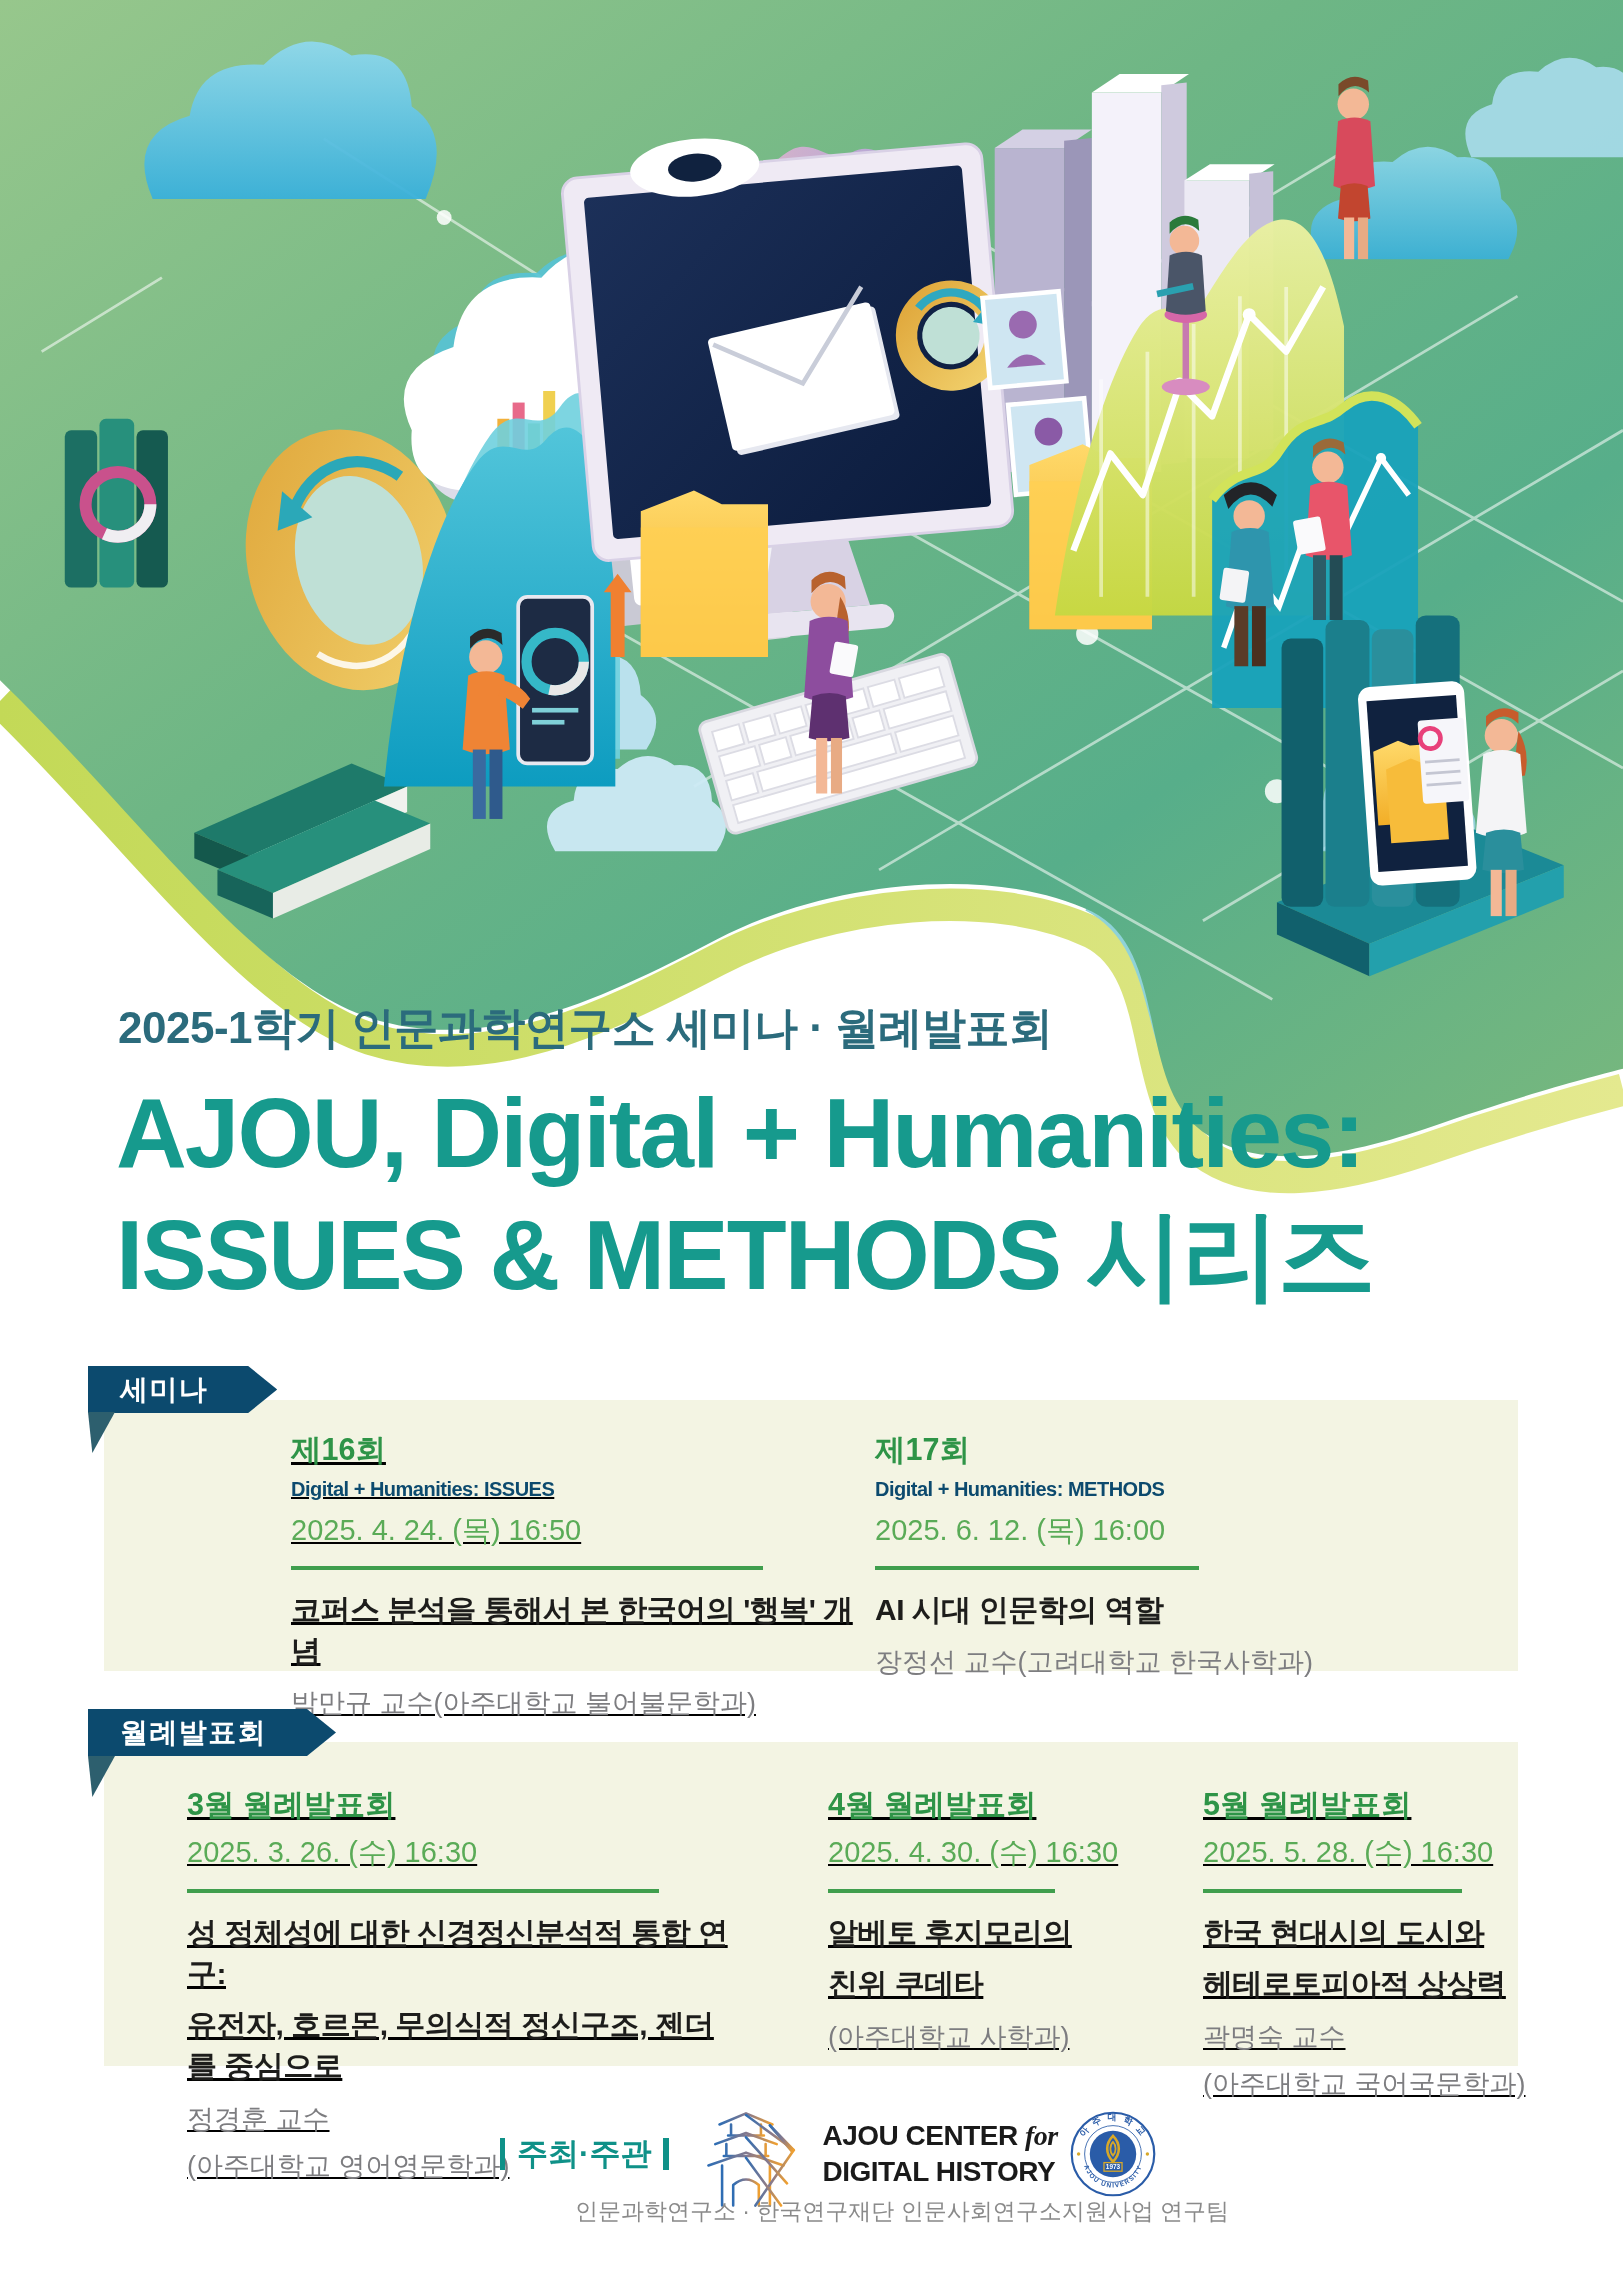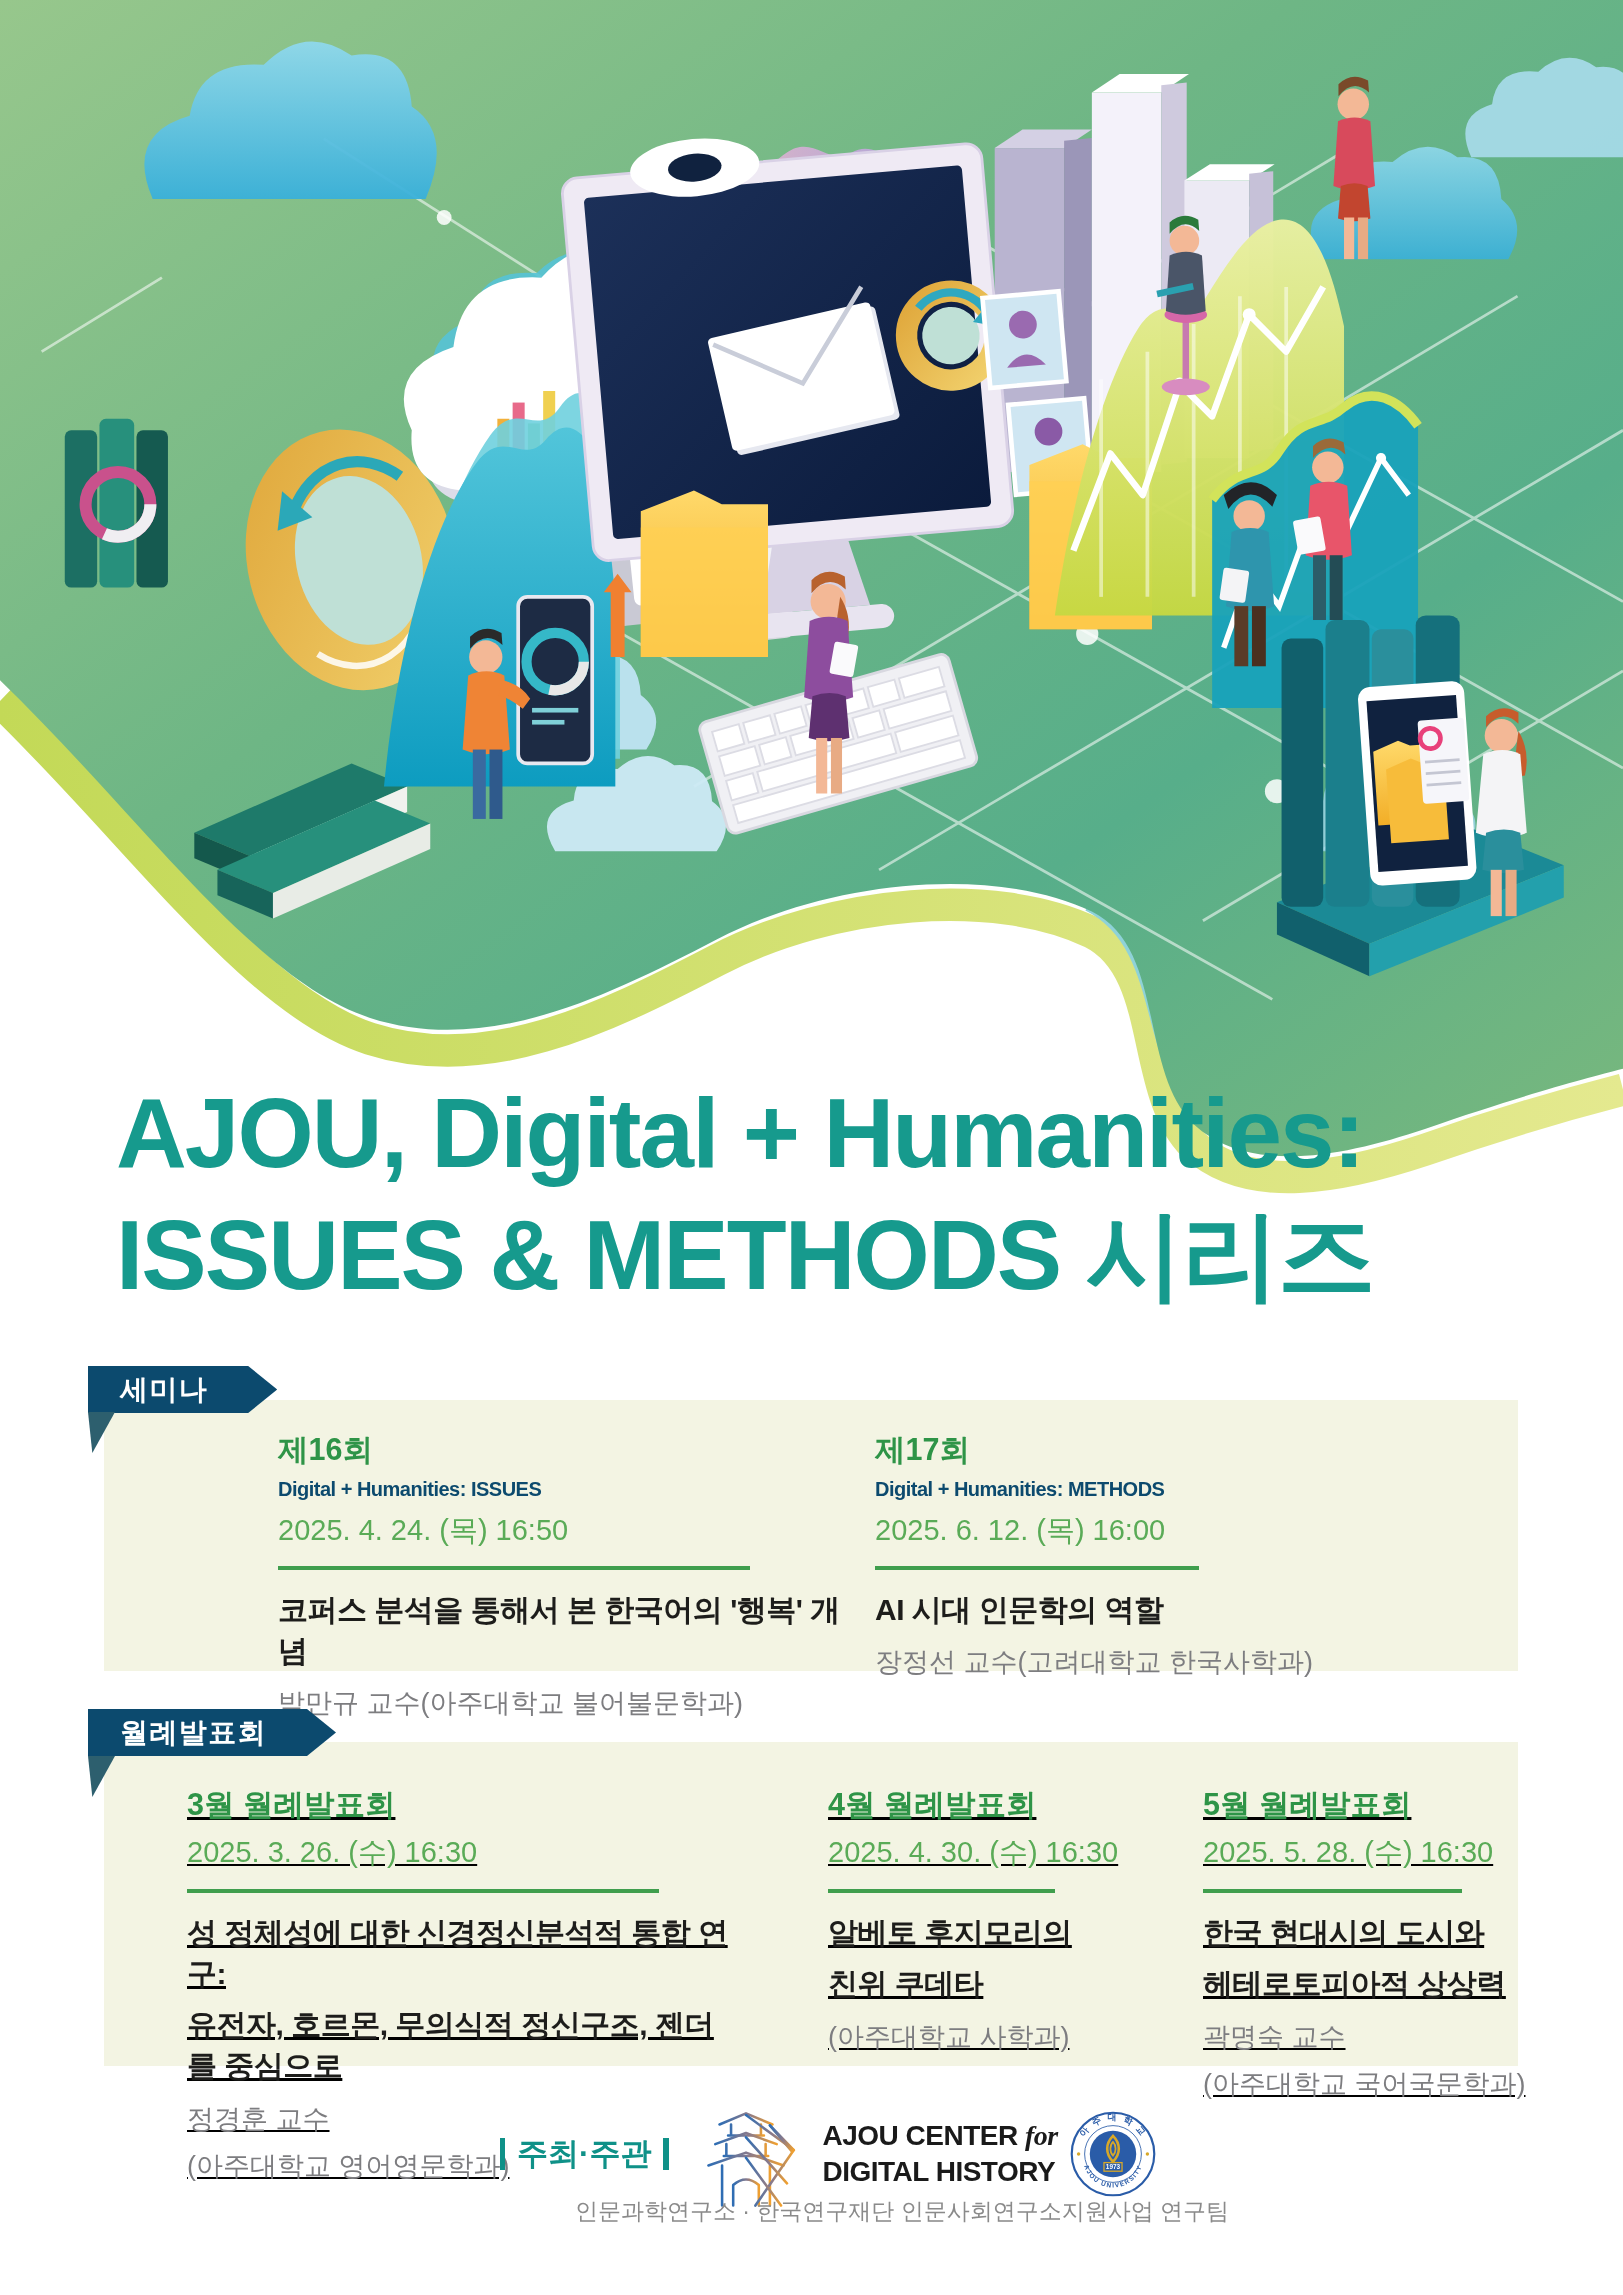--- a/index.html
+++ b/index.html
@@ -23,21 +23,21 @@
          padding:0 69px 0 32px;
          clip-path:polygon(0 0, calc(100% - 29px) 0, 100% 50%, calc(100% - 29px) 100%, 0 100%);}
   .badge-seminar{top:1366px;}
   .badge-monthly{top:1709px;text-align:center;}
   .badge-fold{position:absolute;left:88px;width:27px;height:41px;background:#2d5f6e;
               clip-path:polygon(0 0,100% 0,16% 100%);}
   .fold-seminar{top:1412px;}
   .fold-monthly{top:1756px;}
 
   .sem-item{position:absolute;top:1430px;width:583px;}
-  .sem-1{left:278px;} .sem-2{left:875px;}
+  .sem-1{left:291px;text-decoration:underline;} .sem-2{left:875px;}
   .mon-item{position:absolute;top:1785px;width:546px;text-decoration:underline;}
   .mon-1{left:187px;} .mon-2{left:828px;} .mon-3{left:1203px;}
 
   .round{font-size:30.5px;font-weight:800;color:#2e9447;margin:0 0 7.4px 0;}
   .series{font-size:20px;font-weight:800;color:#0c4a6e;margin:0 0 9.3px 0;letter-spacing:-0.5px;}
   .datetime{font-size:29px;font-weight:500;color:#5aab57;margin:0 0 15.7px 0;}
   .divider{height:3.7px;background:#3f9e4d;margin:0 0 20.4px 0;}
   .dv-w1{width:472px;} .dv-w2{width:324px;} .dv-w3{width:227px;} .dv-w4{width:259px;}
   .topic{font-size:30px;font-weight:800;color:#1d1d1b;margin:0 0 13px 0;letter-spacing:-0.5px;}
   .topic2{font-size:30px;font-weight:800;color:#1d1d1b;margin:0 0 14px 0;letter-spacing:-0.5px;}
@@ -421,20 +421,21 @@
         <path d="M3212,1572 q34,-42 70,-8 l0,-24 q-38,-22 -70,8 Z" fill="#c75c2c"></path>
         <path d="M3282,1580 q26,44 14,96 l-26,4 Z" fill="#c75c2c"></path>
         <path d="M3206,1630 q42,-18 80,0 l14,170 q-56,22 -110,0 Z" fill="#f4f4f6"></path>
         <path d="M3212,1800 q40,-14 74,0 l8,80 q-46,14 -90,0 Z" fill="#2a8f9c"></path>
         <rect x="3222" y="1880" width="24" height="100" fill="#f3b896"></rect>
         <rect x="3254" y="1880" width="24" height="100" fill="#e8ab84"></rect>
       </g>
     </g>
   </svg>
 
+  <div class="subtitle">2025-1학기 인문과학연구소 세미나 · 월례발표회</div>
   <div class="main-title">
     <div>AJOU, Digital + Humanities:</div>
     <div>ISSUES &amp; METHODS 시리즈</div>
   </div>
 
   <div class="section-box box-seminar"></div>
   <div class="badge badge-seminar">
     <span>세미나</span>
   </div>
   <div class="badge-fold fold-seminar"></div>

